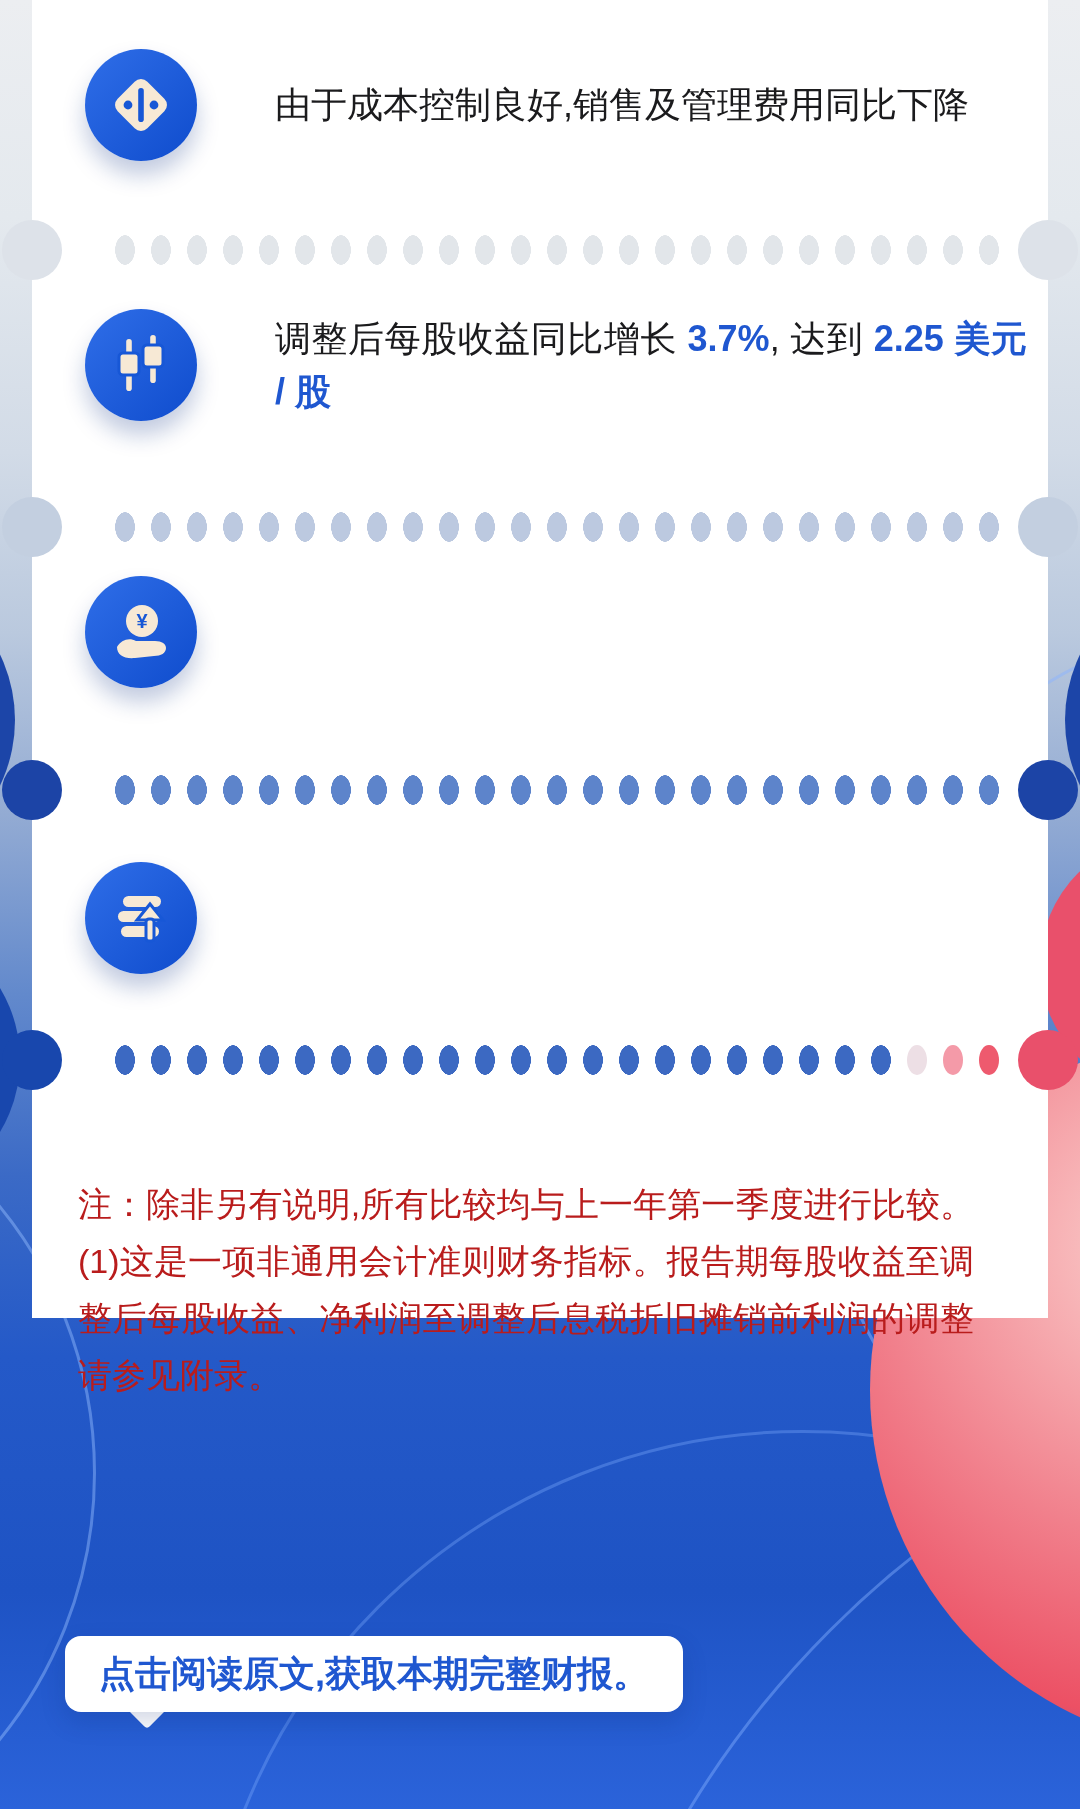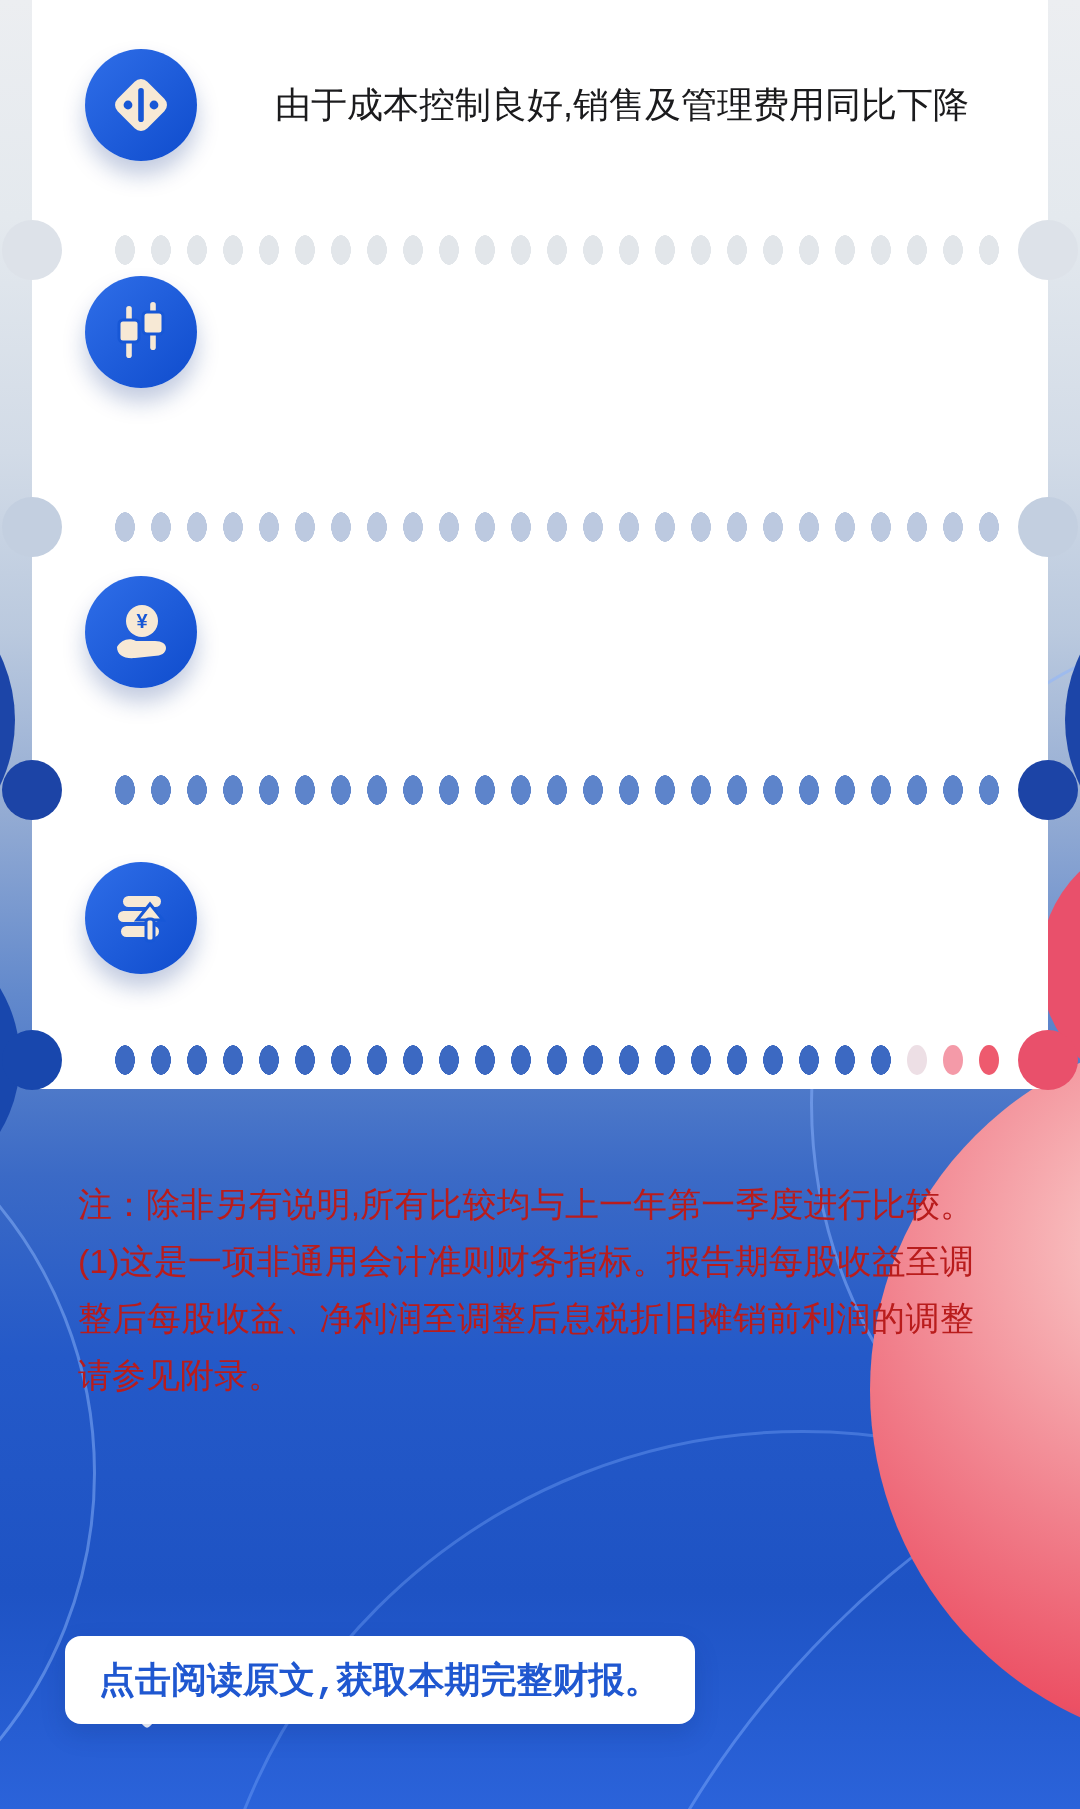--- a/index.html
+++ b/index.html
@@ -22,21 +22,21 @@
     background:radial-gradient(circle at 42% 30%, #fbd3d0 0%, #f1808c 45%, #ec5064 72%, rgba(236,80,100,0) 98%);
   }
   .ring{position:absolute;border-radius:50%;border:3px solid rgba(140,180,255,.5);}
   .ring-1{left:810px;top:610px;width:980px;height:980px;}
   .ring-2{left:550px;top:1350px;width:1900px;height:1900px;border-color:rgba(130,175,255,.45);}
   .ring-3{left:-750px;top:1050px;width:840px;height:840px;border-color:rgba(150,190,255,.45);}
   .ring-4{left:200px;top:1430px;width:1200px;height:1200px;border-color:rgba(130,175,255,.35);}
 
   
   #card{
-    position:absolute;left:32px;top:0;width:1016px;height:1089px;
+    position:absolute;left:32px;top:0;width:1016px;height:1318px;
     background:#ffffff;
   }
 
   
   .notch{position:absolute;width:60px;height:60px;border-radius:50%;}
   .notch-l{left:2px;}
   .notch-r{left:1018px;}
   .notch-row1{top:220px;}
   .notch-row2{top:497px;}
   .notch-row3{top:760px;}
@@ -78,24 +78,24 @@
 
   
   .note{
     position:absolute;left:46px;top:1142px;width:896px;
     font-size:34px;line-height:57px;color:#b91c1c;
     text-align:justify;text-justify:inter-character;
   }
 
   
   .cta{
-    position:absolute;left:65px;top:1636px;height:88px;padding:0 34px;
+    position:absolute;left:65px;top:1636px;height:76px;padding:0 34px;
     background:#ffffff;border-radius:16px;border:none;
     display:flex;align-items:center;justify-content:center;
-    font-family:Liberation Mono, monospace;
+    font-family:Liberation Sans, sans-serif;
     font-size:36px;font-weight:700;color:var(--accent,#1f57d0);
     box-shadow:0 10px 24px rgba(10,40,110,.18);cursor:pointer;
   }
   .cta-tail{
     position:absolute;left:130px;top:1688px;width:34px;height:34px;
     background:#ffffff;transform:rotate(45deg);border-radius:4px;
   }
 
   .glyph{display:block;}
 </style>
@@ -134,20 +134,21 @@
 
     <div class="section sec-2">
       <div class="icon-circle">
         <svg class="glyph" width="64" height="64" viewBox="0 0 64 64">
           <rect x="17.2" y="6" width="5.6" height="52" rx="2.8" fill="#f7e9d5"></rect>
           <rect x="10" y="20" width="20" height="22" rx="4" fill="#f7e9d5" stroke="#1757d6" stroke-width="3"></rect>
           <rect x="41.2" y="2" width="5.6" height="48" rx="2.8" fill="#f7e9d5"></rect>
           <rect x="34" y="12" width="20" height="22" rx="4" fill="#f7e9d5" stroke="#1757d6" stroke-width="3"></rect>
         </svg>
       </div>
+      <p class="sec-text"><span>调整后每股收益同比增长 </span><span class="accent">3.7%</span><span>, 达到 </span><span class="accent">2.25 美元 / 股</span></p>
     </div>
 
     <div class="dots dots-row2" style="--dot: #bcc9e0;"></div>
 
     <div class="section sec-3">
       <div class="icon-circle">
         <svg class="glyph" width="64" height="64" viewBox="0 0 64 64">
           <circle cx="33" cy="21" r="16" fill="#f7e9d5"></circle>
           <text x="33" y="28" text-anchor="middle" font-size="20" font-weight="bold" fill="#1757d6" font-family="Liberation Sans, sans-serif">¥</text>
           <path d="M8,47 C12,40 20,37 27,41 L46,41 C53,41 57,44 57,48 C57,53 52,56 45,56 L26,58 C15,59 8,55 8,47 Z" fill="#f7e9d5"></path>

